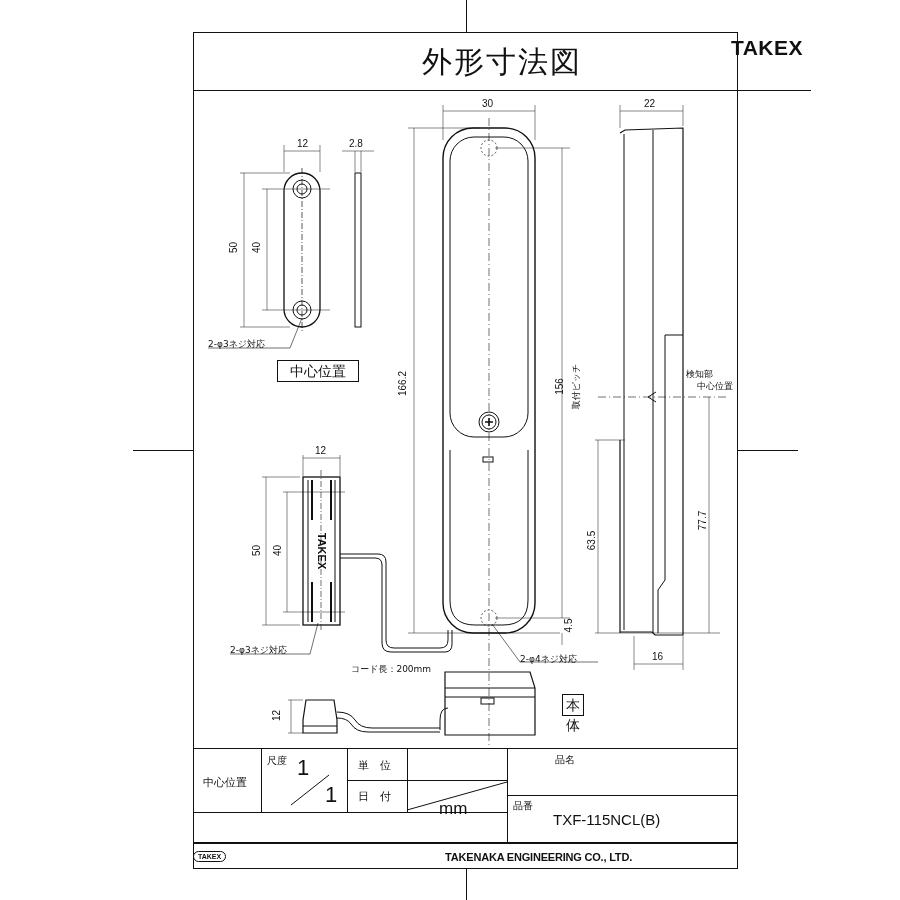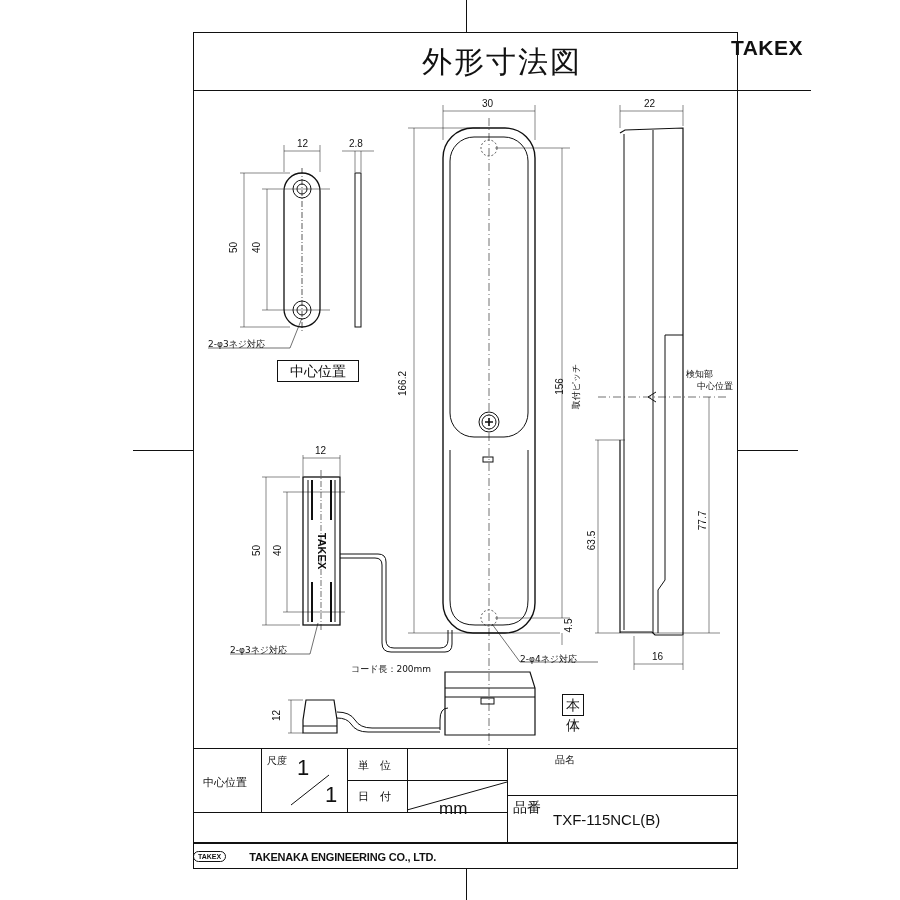--- a/index.html
+++ b/index.html
@@ -200,20 +200,20 @@
 
   <div class="cell-txt" style="left:10px;top:26px;font-size:11px;">中心位置</div>
   <div class="cell-txt" style="left:74px;top:5px;font-size:10px;">尺度</div>
   <div class="cell-txt" style="left:104px;top:6px;font-size:22px;font-family:'Liberation Sans',sans-serif;">1</div>
   <div class="cell-txt" style="left:132px;top:33px;font-size:22px;font-family:'Liberation Sans',sans-serif;">1</div>
   <div class="cell-txt" style="left:165px;top:9px;font-size:11px;">単　位</div>
   <div class="cell-txt" style="left:246px;top:3px;font-size:17px;font-family:'Liberation Sans',sans-serif;margin-top:47px;">mm</div>
   <div class="cell-txt" style="left:165px;top:40px;font-size:11px;">日　付</div>
   <div class="cell-txt" style="left:240px;top:40px;font-size:11px;"></div>
   <div class="cell-txt" style="left:320px;top:4px;font-size:10px;margin-left:42px;">品名</div>
-  <div class="cell-txt" style="left:320px;top:50px;font-size:14px;">品番</div>
+  <div class="cell-txt" style="left:320px;top:50px;font-size:10px;">品番</div>
   <div class="cell-txt" style="left:360px;top:62px;font-size:15px;font-family:'Liberation Sans',sans-serif;">TXF-115NCL(B)</div>
 
-  <div class="abs" style="left:0;top:94px;width:439px;height:27px;display:flex;align-items:center;justify-content:flex-start;gap:23px;">
+  <div class="abs" style="left:0;top:94px;width:439px;height:27px;display:flex;align-items:center;justify-content:space-between;gap:23px;">
     <span style="border:1.5px solid #111;border-radius:10px;padding:1px 4px;font-size:7px;font-weight:bold;font-family:'Liberation Sans',sans-serif;">TAKEX</span>
     <span style="font-size:11px;font-weight:bold;font-family:'Liberation Sans',sans-serif;letter-spacing:-0.2px;">TAKENAKA ENGINEERING CO., LTD.</span>
   </div>
 </div>
 
 </body></html>

